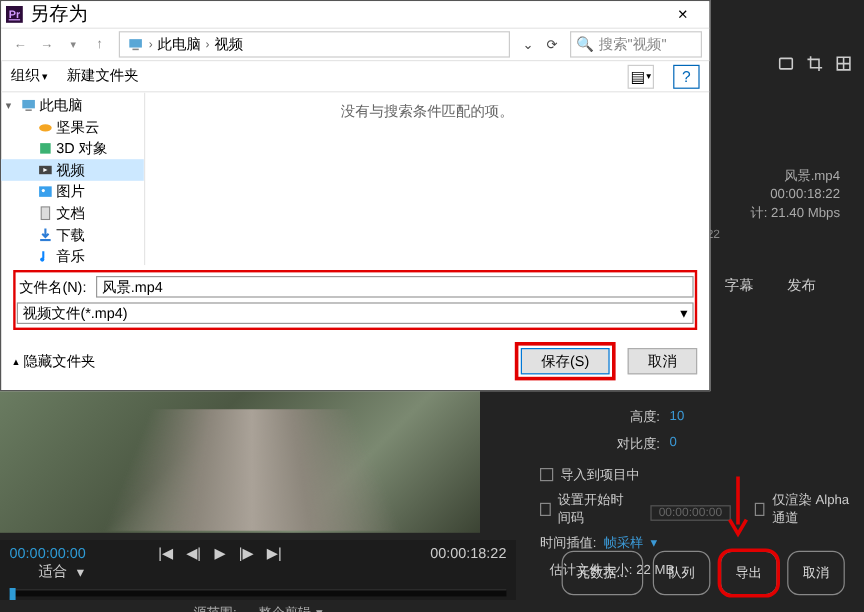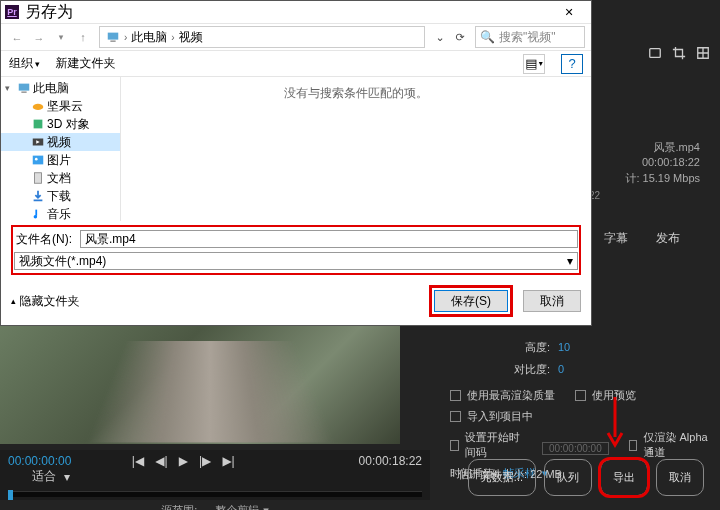--- a/index.html
+++ b/index.html
@@ -116,51 +116,41 @@
         </span>
       <span class="pr-icon">
           <svg viewBox="0 0 16 16">
             <path d="M2 2h12v12H2zM2 8h12M8 2v12"></path>
           </svg>
         </span>
     </div>
     <div class="pr-file-info">
       <div>风景.mp4</div>
       <div>00:00:18:22</div>
-      <div>计: 15.19 Mbps</div>
+      <div>计: 21.40 Mbps</div>
     </div>
     <div class="pr-timecode-box">00:00:18:22</div>
     <div class="pr-tabs">
       <span>字幕</span>
       <span>发布</span>
     </div>
   </div>
 
   <div class="pr-fields">
     <div class="pr-row">
       <label>高度:</label>
       <span class="val">10</span>
     </div>
     <div class="pr-row">
       <label>对比度:</label>
       <span class="val">0</span>
     </div>
   </div>
 
   <div class="pr-checks">
-    <div class="rowline">
-      <div class="ck">
-          <span class="box"></span>
-          <span>使用最高渲染质量</span>
-        </div>
-      <div class="ck">
-          <span class="box"></span>
-          <span>使用预览</span>
-        </div>
-    </div>
     <div class="ck">
         <span class="box"></span>
         <span>导入到项目中</span>
       </div>
     <div class="rowline">
       <div class="ck">
           <span class="box"></span>
           <span>设置开始时间码</span>
         </div>
       <span class="pr-small-time">00:00:00:00</span>

